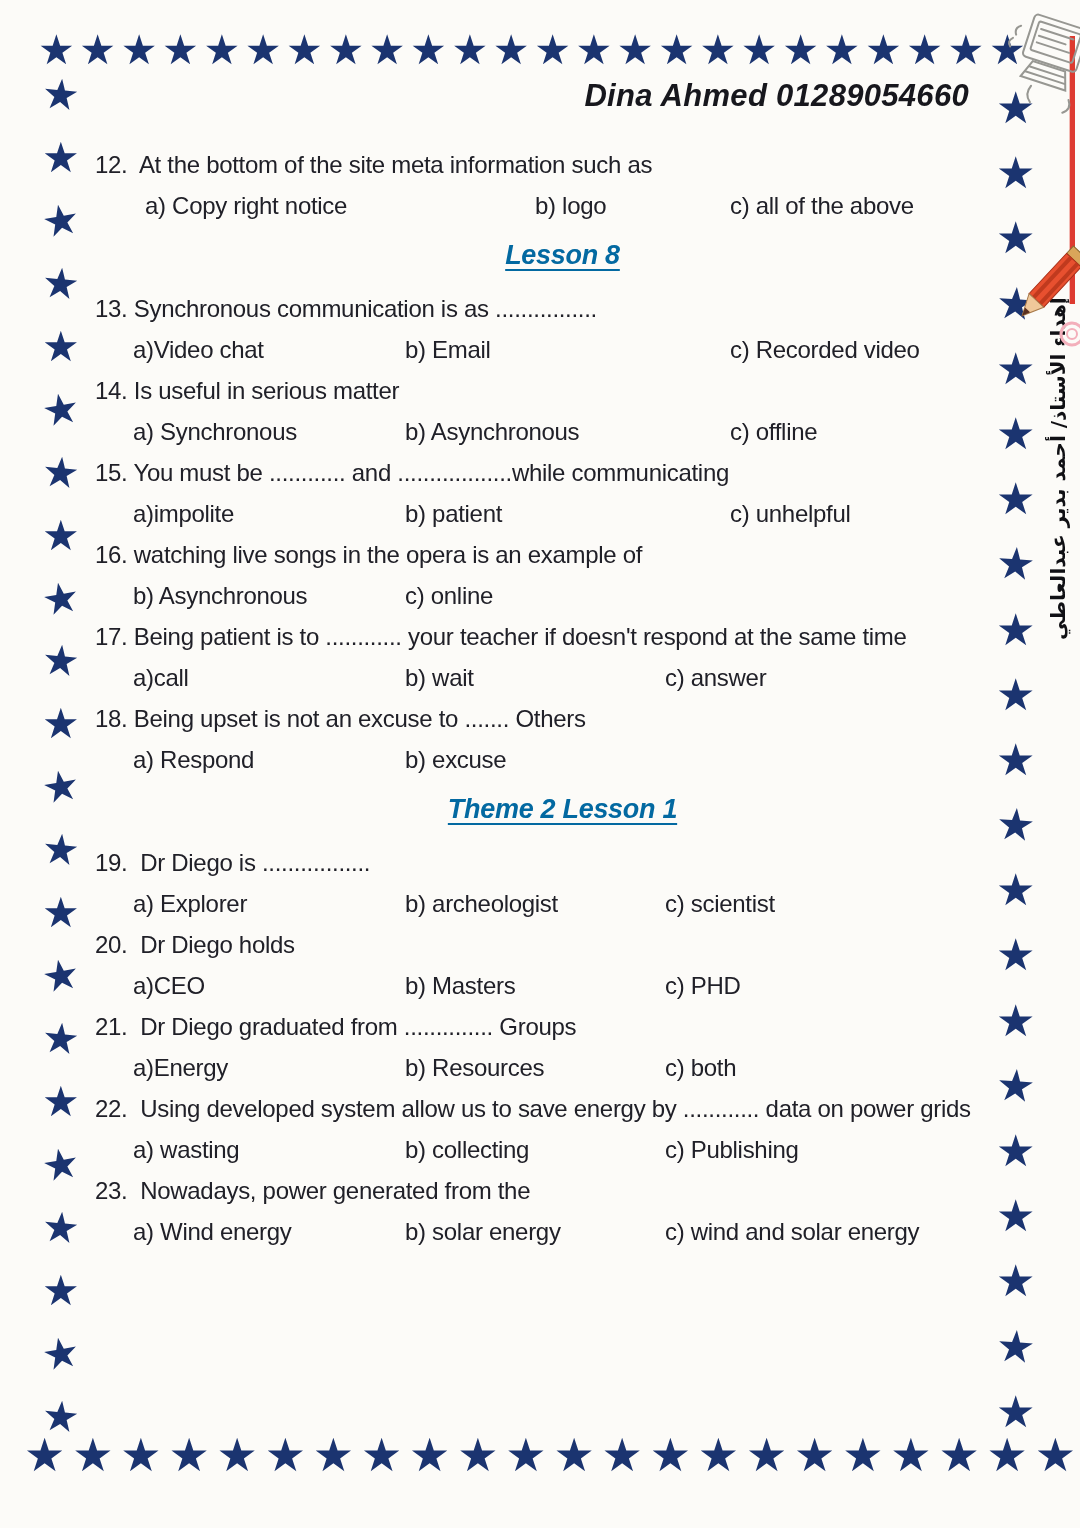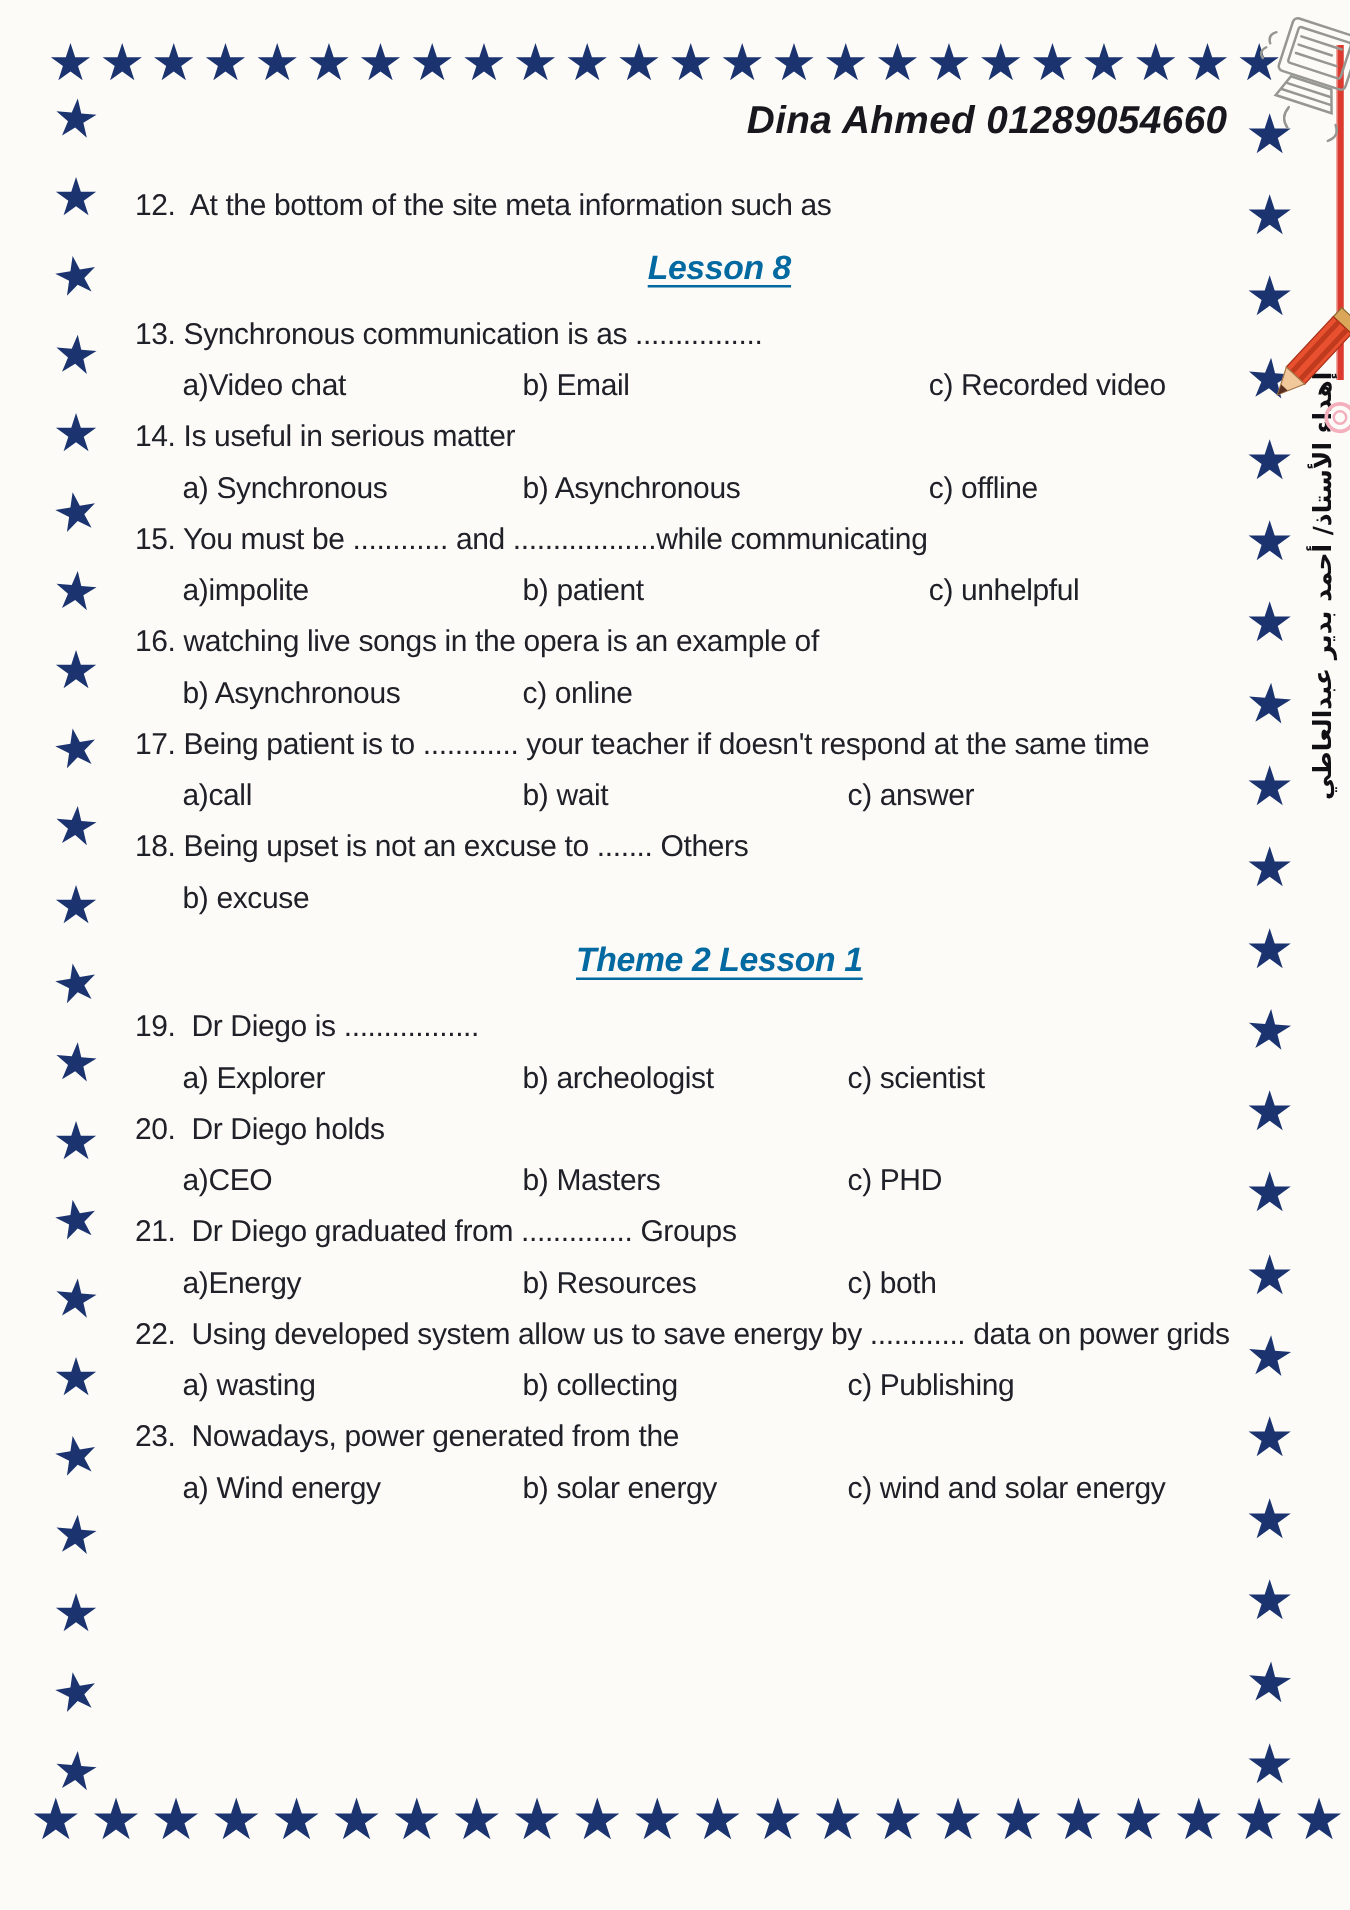--- a/index.html
+++ b/index.html
@@ -18,21 +18,21 @@
   .star-row-bottom { top: 1432px; left: 24px;  width: 1052px; font-size: 46px; }
   .star-col { position: absolute; display: flex; flex-direction: column; justify-content: space-between; }
   .star-col-left  { top: 74px; left: 42px;  height: 1364px; font-size: 42px; }
   .star-col-right { top: 86px; left: 996px; height: 1348px; font-size: 44px; }
   .star-col-left .star:nth-child(3n)   { transform: rotate(-10deg); }
   .star-col-left .star:nth-child(3n+1) { transform: rotate(5deg); }
   .star-col-right .star:nth-child(4n)  { transform: rotate(4deg); }
 
   
   .content {
-    position: absolute; left: 108px; top: 66px; width: 880px;
+    position: absolute; left: 95px; top: 66px; width: 880px;
     font-size: 24px; letter-spacing: -0.3px;
   }
   .title {
     margin: 12px 0 30px 0;
     text-align: right; padding-right: 6px;
     font-size: 31px; font-weight: bold; font-style: italic;
     letter-spacing: 0.3px; color: #17171d;
   }
   .heading {
     text-align: center; padding-left: 55px;
@@ -197,20 +197,25 @@
       <polygon points="36.5,80 43.5,80 40,88" fill="#5a3020"></polygon>
     </g>
     <circle cx="64" cy="96" r="11" fill="none" stroke="#f3afbb" stroke-width="3"></circle>
     <circle cx="64" cy="96" r="5" fill="none" stroke="#f3afbb" stroke-width="2"></circle>
   </svg>
 
   <div class="content">
     <div class="title">Dina Ahmed 01289054660</div>
     <div>
         <p class="q">12.  At the bottom of the site meta information such as</p>
+        <div class="opts opts-q12">
+          <span>a) Copy right notice</span>
+          <span>b) logo</span>
+          <span>c) all of the above</span>
+        </div>
         <div class="heading">Lesson 8</div>
         <p class="q">13. Synchronous communication is as ................</p>
         <div class="opts opts-far">
           <span>a)Video chat</span>
           <span>b) Email</span>
           <span>c) Recorded video</span>
         </div>
         <p class="q">14. Is useful in serious matter</p>
         <div class="opts opts-far">
           <span>a) Synchronous</span>
@@ -229,20 +234,21 @@
           <span>c) online</span>
         </div>
         <p class="q">17. Being patient is to ............ your teacher if doesn't respond at the same time</p>
         <div class="opts opts-near">
           <span>a)call</span>
           <span>b) wait</span>
           <span>c) answer</span>
         </div>
         <p class="q">18. Being upset is not an excuse to ....... Others</p>
         <div class="opts opts-far">
+          <span>a) Respond</span>
           <span>b) excuse</span>
         </div>
         <div class="heading">Theme 2 Lesson 1</div>
         <p class="q">19.  Dr Diego is .................</p>
         <div class="opts opts-near">
           <span>a) Explorer</span>
           <span>b) archeologist</span>
           <span>c) scientist</span>
         </div>
         <p class="q">20.  Dr Diego holds</p>

